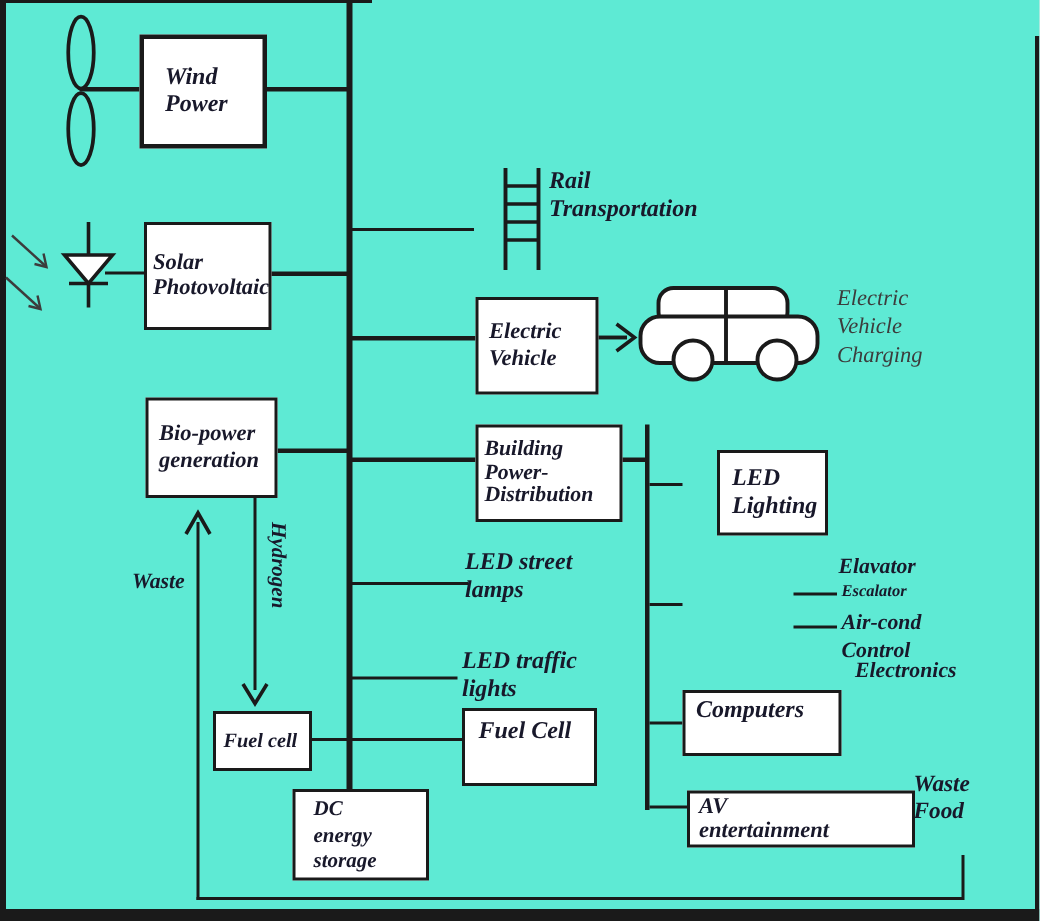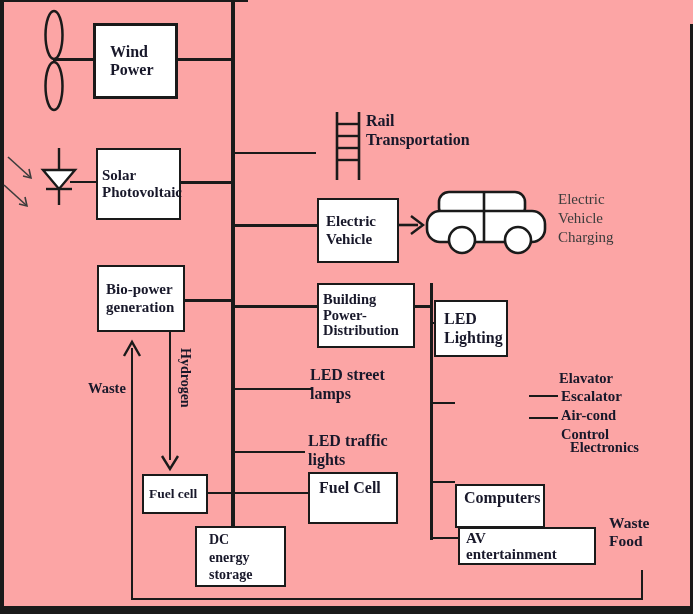--- a/index.html
+++ b/index.html
@@ -1,17 +1,17 @@
 <!DOCTYPE html>
 <html><head>
 <meta charset="utf-8">
 <style>
   html,body{margin:0;padding:0;background:#e8e8e8;}
-  #diagram{position:relative;width:693px;height:614px;background:#fca5a5;overflow:hidden;
-           font-family:"Liberation Serif",serif;}
+  #diagram{position:relative;width:693px;height:614px;background:#5eead4;overflow:hidden;
+           font-family:"Liberation Serif",serif;font-style:italic;}
   .box{position:absolute;border:2px solid #1a1a1a;background:#fff;box-sizing:border-box;
        display:flex;align-items:center;}
   .t{font-weight:bold;font-size:15px;color:#18182a;white-space:pre-line;line-height:1.14;}
   .line{position:absolute;background:#1a1a1a;}
   .lbl{position:absolute;font-weight:bold;font-size:15px;color:#18182a;white-space:pre-line;line-height:1.18;}
   svg{position:absolute;overflow:visible;}
 </style>
 </head>
 <body>
 
@@ -117,43 +117,43 @@
 Vehicle</span>
   </div>
   <div class="box" style="left:317px;top:283px;width:98px;height:65px;">
     <span class="t" style="padding-left:4px;font-size:14.5px;line-height:1.1;">Building
 Power-
 Distribution</span>
   </div>
   <div class="box" style="left:308px;top:472px;width:90px;height:52px;align-items:flex-start;">
     <span class="t" style="padding-left:9px;padding-top:5px;font-size:16px;">Fuel Cell</span>
   </div>
-  <div class="box" style="left:434px;top:300px;width:74px;height:57px;">
+  <div class="box" style="left:478px;top:300px;width:74px;height:57px;">
     <span class="t" style="padding-left:8px;font-size:16px;">LED
 Lighting</span>
   </div>
-  <div class="box" style="left:455px;top:484px;width:90px;height:44px;align-items:flex-start;">
+  <div class="box" style="left:455px;top:460px;width:106px;height:44px;align-items:flex-start;">
     <span class="t" style="padding-left:7px;padding-top:3px;font-size:16px;">Computers</span>
   </div>
-  <div class="box" style="left:458px;top:527px;width:138px;height:38px;">
+  <div class="box" style="left:458px;top:527px;width:152px;height:38px;">
     <span class="t" style="padding-left:6px;font-size:15px;line-height:1.1;">AV
 entertainment</span>
   </div>
 
   <div class="lbl" style="left:366px;top:112px;font-size:16px;">Rail
 Transportation</div>
   <div class="lbl" style="left:558px;top:190px;font-weight:normal;color:#3c3c3c;font-size:15px;line-height:1.25;">Electric
 Vehicle
 Charging</div>
   <div class="lbl" style="left:310px;top:366px;font-size:16px;">LED street
 lamps</div>
   <div class="lbl" style="left:308px;top:432px;font-size:16px;">LED traffic
 lights</div>
   <div class="lbl" style="left:559px;top:370px;font-size:14.5px;">Elavator</div>
-  <div class="lbl" style="left:561px;top:388px;font-size:15px;">Escalator</div>
+  <div class="lbl" style="left:561px;top:388px;font-size:11px;">Escalator</div>
   <div class="lbl" style="left:561px;top:407px;font-size:14.5px;">Air-cond</div>
   <div class="lbl" style="left:561px;top:413px;font-size:14.5px;margin-top:13px;">Control</div>
   <div class="lbl" style="left:570px;top:439px;font-size:14.5px;">Electronics</div>
   <div class="lbl" style="left:88px;top:380px;font-size:14.5px;">Waste</div>
   <div class="lbl" style="left:176px;top:348px;font-size:14px;writing-mode:vertical-rl;">Hydrogen</div>
   <div class="lbl" style="left:609px;top:514px;font-size:15.5px;">Waste
 Food</div>
 
 </div>
 

